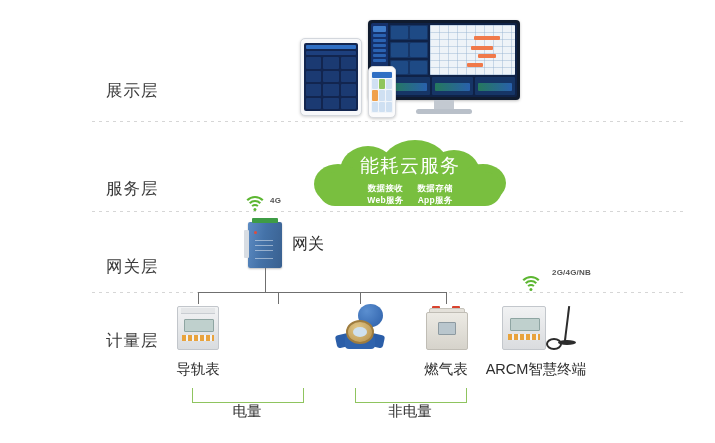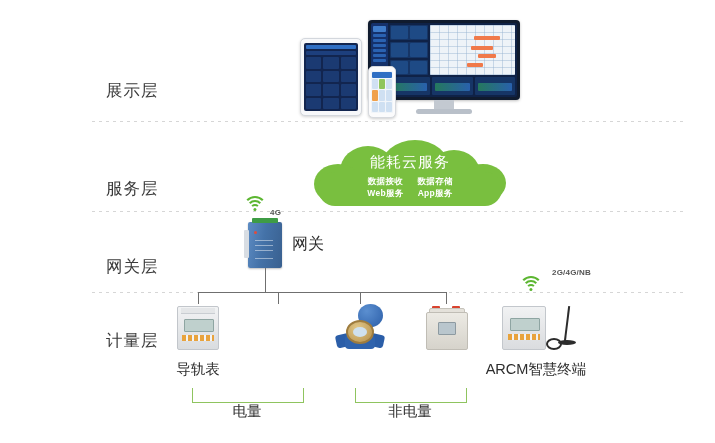--- a/index.html
+++ b/index.html
@@ -104,21 +104,21 @@
   #cloud{position:absolute;left:310px;top:142px;width:200px;height:68px;}
   .cloud-shape{position:absolute;inset:0;}
   .cloud-shape i{position:absolute;background:#79bf3f;border-radius:50%;}
   .c1{left:30px;top:4px;width:56px;height:50px;}
   .c2{left:70px;top:-2px;width:70px;height:58px;}
   .c3{left:118px;top:8px;width:52px;height:46px;}
   .c4{left:4px;top:22px;width:48px;height:40px;}
   .c5{left:150px;top:22px;width:46px;height:38px;}
   .cbase{left:8px;top:30px;width:184px;height:34px;border-radius:18px !important;}
   .cloud-txt{position:absolute;inset:0;z-index:2;text-align:center;padding-top:11px;box-sizing:border-box;}
-  .cloud-title{font-size:15px;color:#ffffff;letter-spacing:1px;font-weight:400;}
+  .cloud-title{font-size:19px;color:#ffffff;letter-spacing:1px;font-weight:400;}
   .cloud-sub{display:flex;justify-content:center;gap:14px;margin-top:4px;}
   .cloud-col{display:flex;flex-direction:column;gap:1px;}
   .cloud-col span{font-size:8.5px;color:#ffffff;line-height:11px;letter-spacing:.3px;font-weight:bold;}
 
   
   #gw{position:absolute;left:248px;top:222px;}
   .gw-dev{position:absolute;left:0;top:0;width:34px;height:46px;
     background:linear-gradient(100deg,#5d8cc4 0%,#4472a8 45%,#39608f 100%);
     border-radius:2px;box-shadow:0 1px 2px rgba(0,0,0,.25);}
   .gw-dev .term{position:absolute;left:4px;top:-4px;width:26px;height:5px;background:#3e9c45;border-radius:1px;}
@@ -133,21 +133,21 @@
     border:2.2px solid #5cb631;border-bottom-color:transparent;
     border-left-color:transparent;border-right-color:transparent;border-radius:50%;}
   .wifi .a1{width:20px;height:20px;top:0;}
   .wifi .a2{width:13px;height:13px;top:4px;}
   .wifi .a3{width:6px;height:6px;top:8px;}
   .wifi .dot{position:absolute;left:50%;top:12px;transform:translateX(-50%);
     width:3.2px;height:3.2px;border-radius:50%;background:#5cb631;border:none;}
 
   #gw-wifi{left:244px;top:196px;}
   .net-tag{position:absolute;font-size:8px;color:#555;font-weight:bold;letter-spacing:.2px;}
-  #tag4g{left:270px;top:208px;}
+  #tag4g{left:270px;top:196px;}
   #tagnb{left:552px;top:268px;}
   #arcm-wifi{left:520px;top:276px;}
 
   
   .ln-v,.ln-h{position:absolute;background:#6f6f6f;}
   .ln-v{width:1px;}
   .ln-h{height:1px;}
 
   
   .meter{position:absolute;width:86px;text-align:center;}
@@ -403,20 +403,21 @@
   <div class="meter" style="left:403px;top:302px">
     <div class="art">
       <div class="gas">
           <div class="p1"></div>
           <div class="p2"></div>
           <div class="top"></div>
           <div class="b"></div>
           <div class="scr"></div>
         </div>
     </div>
+    <div class="cap">燃气表</div>
   </div>
 
   <div class="wifi" id="arcm-wifi">
     <span class="a1"></span>
       <span class="a2"></span>
       <span class="a3"></span>
       <span class="dot"></span>
   </div>
   <div class="net-tag" id="tagnb">2G/4G/NB</div>
 

